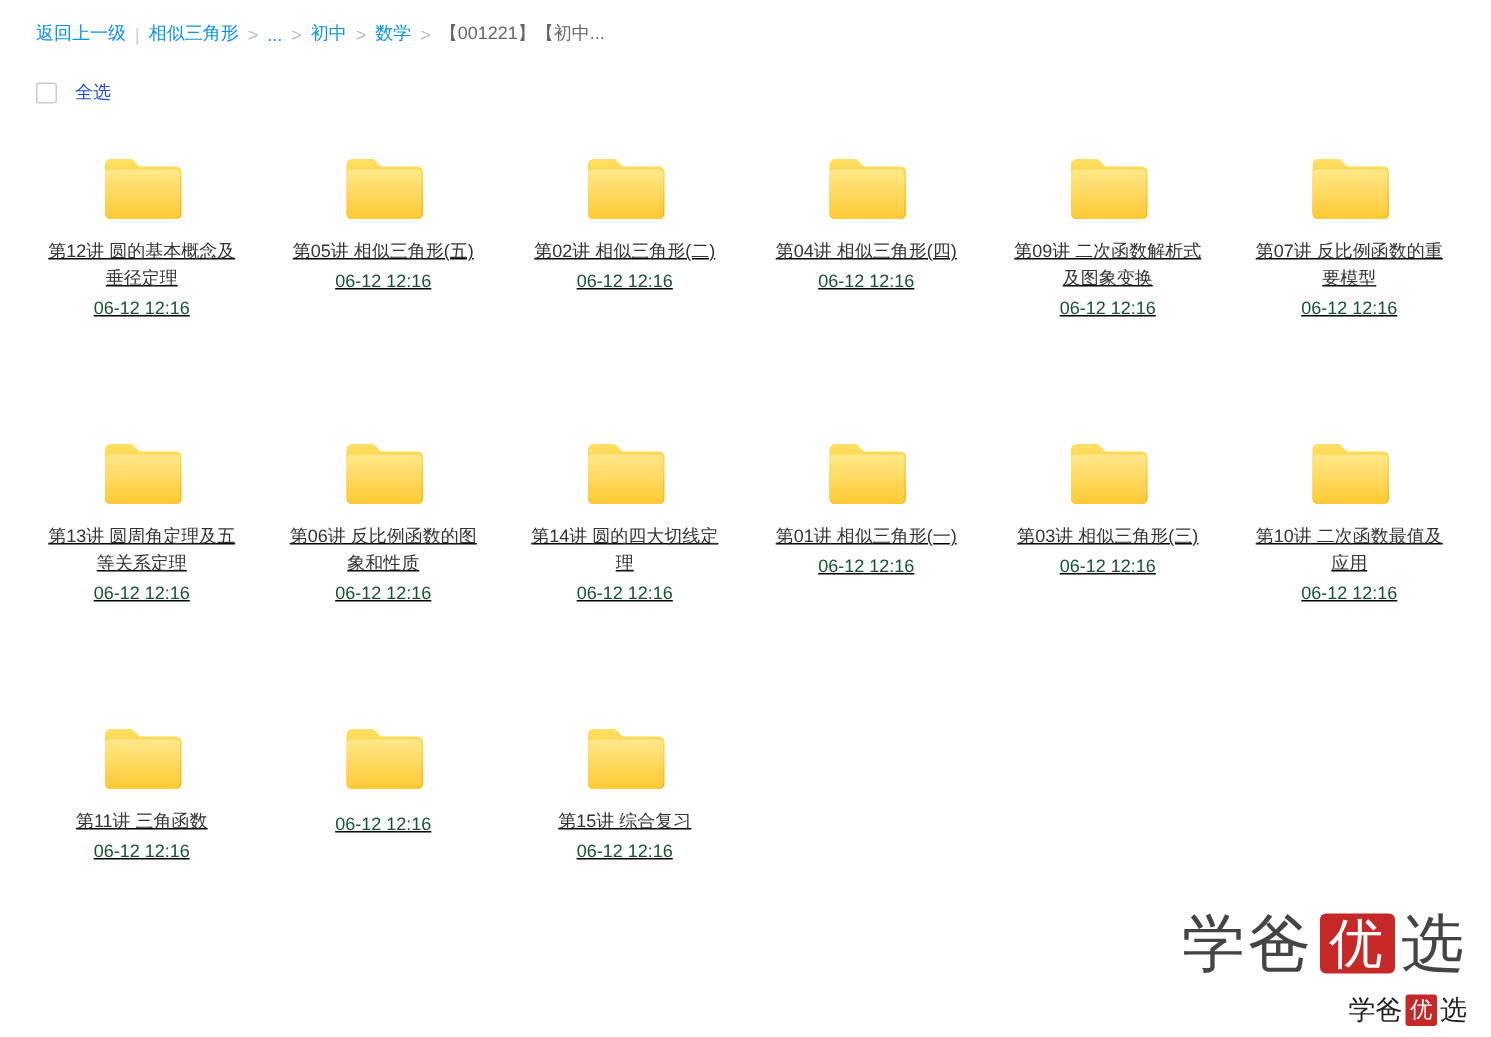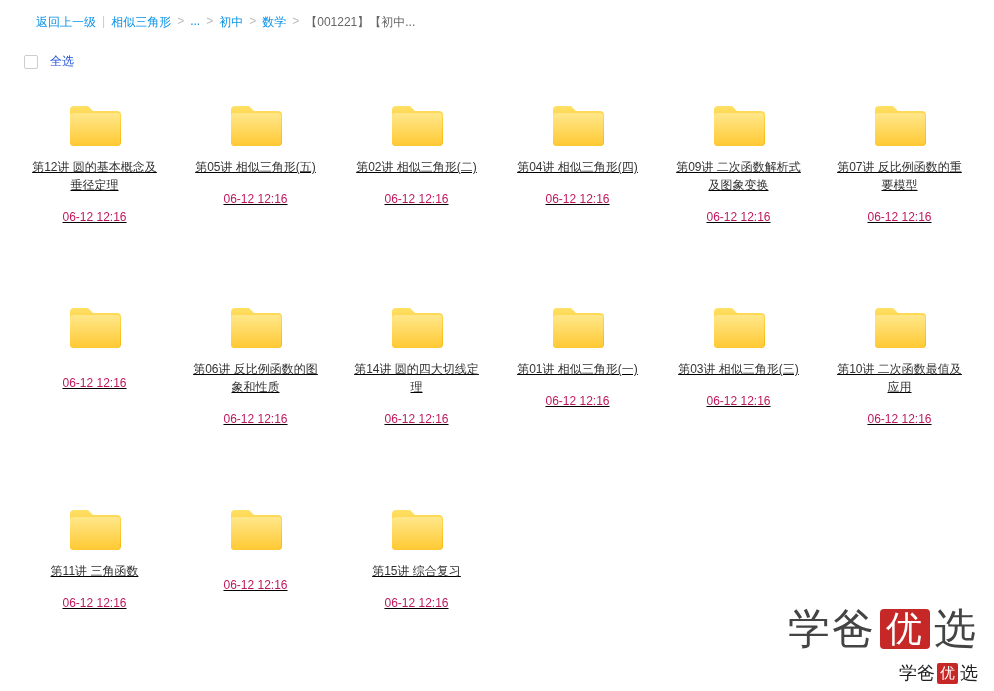--- a/index.html
+++ b/index.html
@@ -9,22 +9,22 @@
     width: 994px;
     height: 691px;
     overflow: hidden;
     position: relative;
   }
   .breadcrumb-bar {
     padding: 14px 24px 8px 24px;
     font-size: 12px;
     color: #999;
     display: flex;
+    align-items: center;
     gap: 6px;
-    margin-left: 12px;
   }
   .breadcrumb-bar .link {
     color: #0a92e8;
     cursor: pointer;
   }
   .breadcrumb-bar .sep {
     color: #ccc;
   }
   .breadcrumb-bar .arrow { color: #bbb; }
   .breadcrumb-bar .current { color: #666; }
@@ -66,22 +66,22 @@
   }
   .folder-name {
     font-size: 12px;
     color: #333;
     line-height: 1.5;
     max-width: 130px;
     word-break: break-all;
   }
   .folder-date {
     font-size: 12px;
-    color: #be185d;
-    margin-top: 16px;
+    color: #14532d;
+    margin-top: 4px;
   }
   .watermark {
     position: absolute;
     right: 16px;
     bottom: 34px;
     font-family: "KaiTi","STKaiti",serif;
     font-size: 42px;
     color: #444;
     letter-spacing: 2px;
     pointer-events: none;
@@ -264,20 +264,21 @@
       <stop offset="100%" stop-color="#f7b500"></stop>
     </linearGradient>
     <linearGradient id="g2" x1="0" y1="0" x2="0" y2="1">
       <stop offset="0%" stop-color="#ffe78a"></stop>
       <stop offset="100%" stop-color="#ffc933"></stop>
     </linearGradient>
   </defs>
   <path d="M3 8 q0-4 4-4 h14 l5 5 h24 q4 0 4 4 v27 q0 4-4 4 H7 q-4 0-4-4 Z" fill="url(#g1)"></path>
   <path d="M3 14 q0-3 3-3 h44 q3 0 3 3 v26 q0 4-4 4 H7 q-4 0-4-4 Z" fill="url(#g2)"></path>
 </svg></div>
+      <div class="folder-name">第13讲 圆周角定理及五等关系定理</div>
       <div class="folder-date">06-12 12:16</div>
     </div>
     <div class="folder-item">
       <div class="folder-icon">
 <svg viewBox="0 0 56 46" width="56" height="46">
   <defs>
     <linearGradient id="g1" x1="0" y1="0" x2="0" y2="1">
       <stop offset="0%" stop-color="#ffe066"></stop>
       <stop offset="100%" stop-color="#f7b500"></stop>
     </linearGradient>

